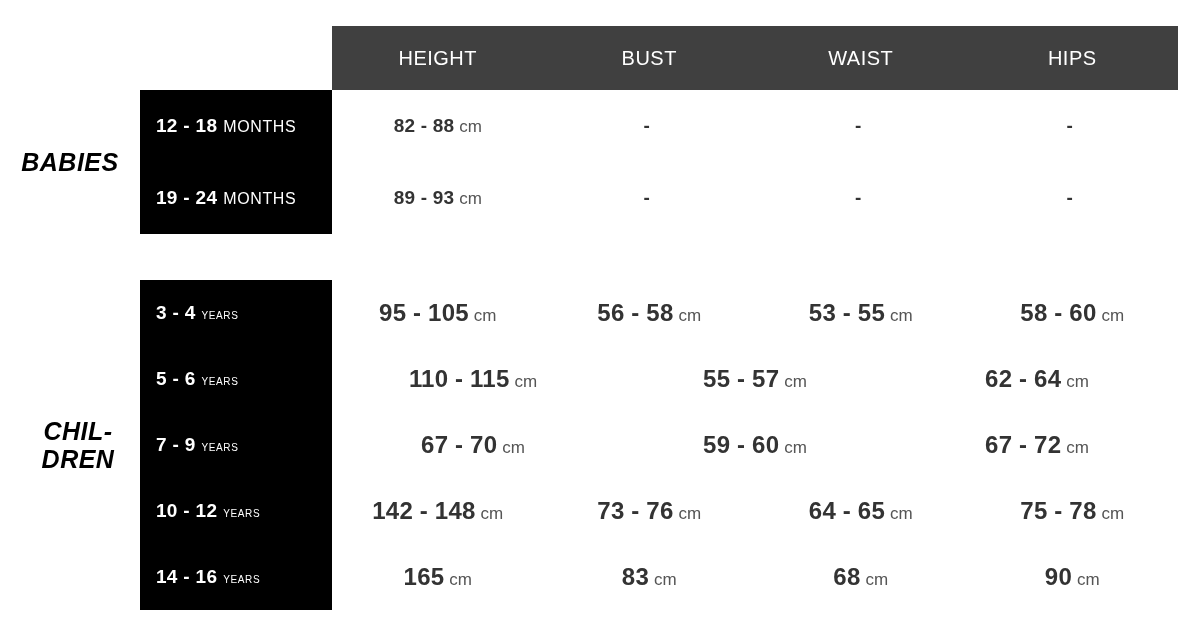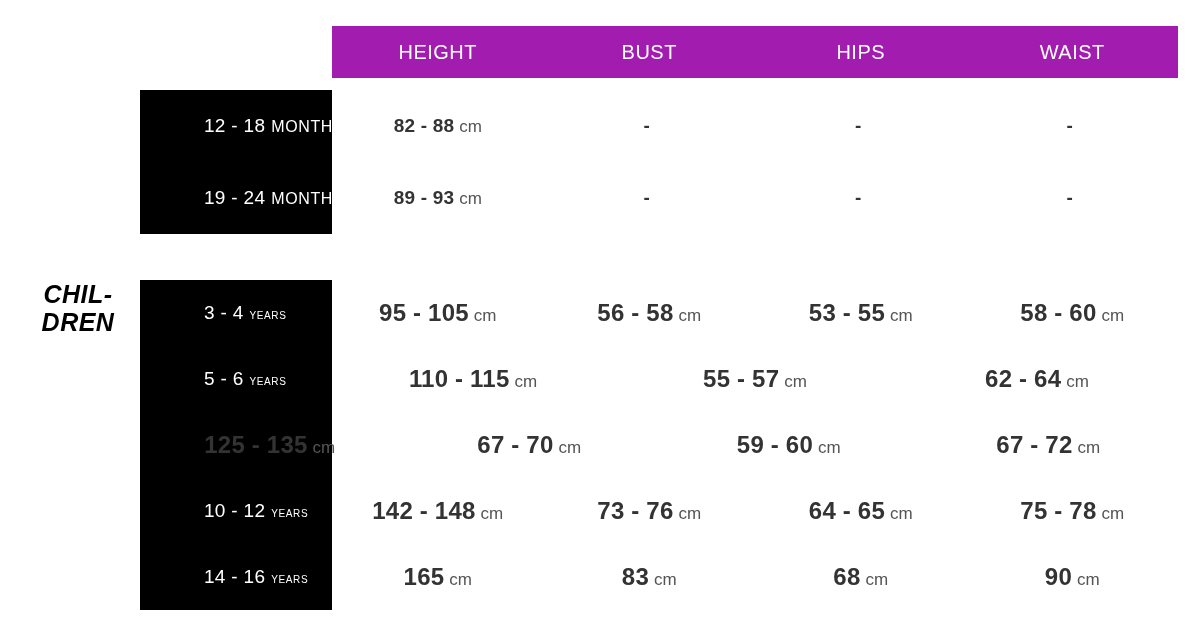--- a/index.html
+++ b/index.html
@@ -21,22 +21,22 @@
     width: 1200px;
     height: 642px;
   }
 
   
   .header-band {
     position: absolute;
     left: 332px;
     top: 26px;
     width: 846px;
-    height: 52px;
-    background: #a21caf;
+    height: 64px;
+    background: #404040;
     display: flex;
     align-items: center;
   }
   .header-cell {
     flex: 1 1 0;
     text-align: center;
     color: #ffffff;
     font-size: 20px;
     letter-spacing: 0.5px;
     font-weight: 400;
@@ -84,24 +84,23 @@
     height: 72px;
   }
   .size-cell {
     width: 192px;
     box-sizing: border-box;
     padding-left: 16px;
     color: #ffffff;
     white-space: nowrap;
   }
   .size-num {
-    font-weight: normal;
+    font-weight: bold;
     font-size: 19px;
     letter-spacing: 0.3px;
-    margin-left: 48px;
   }
   .size-unit {
     font-size: 16px;
     letter-spacing: 0.6px;
     margin-left: 6px;
   }
 
   .val-cell {
     flex: 1 1 0;
     text-align: center;
@@ -121,21 +120,21 @@
   }
 
   
   .children-label-col {
     position: absolute;
     left: 0px;
     top: 280px;
     width: 156px;
     height: 330px;
     display: flex;
-    align-items: flex-start;
+    align-items: center;
     justify-content: center;
   }
   .children-band {
     position: absolute;
     left: 140px;
     top: 280px;
     width: 192px;
     height: 330px;
     background: #000000;
   }
@@ -159,24 +158,27 @@
   
 </style>
 </head>
 <body>
 
 <div class="sheet">
 
   <div class="header-band">
     <div class="header-cell">HEIGHT</div>
     <div class="header-cell">BUST</div>
+    <div class="header-cell">WAIST</div>
     <div class="header-cell">HIPS</div>
-    <div class="header-cell">WAIST</div>
-  </div>
-
+  </div>
+
+  <div class="babies-label-col">
+    <div class="group-label">BABIES</div>
+  </div>
 
   <div class="babies-band"></div>
 
   <div class="babies-rows">
 
     <div class="row">
       <div class="size-cell">
         <span class="size-num">12 - 18</span><span class="size-unit">MONTHS</span>
       </div>
       <div class="val-cell">
@@ -249,22 +251,22 @@
       </div>
       <div class="val-cell">
         <span class="val-num">55 - 57</span><span class="val-unit">cm</span>
       </div>
       <div class="val-cell">
         <span class="val-num">62 - 64</span><span class="val-unit">cm</span>
       </div>
     </div>
 
     <div class="row">
-      <div class="val-cell">
-        <span class="val-num">125 - 135</span><span class="val-unit">cm</span>
+      <div class="size-cell">
+        <span class="size-num">7 - 9</span><span class="size-unit">YEARS</span>
       </div>
       <div class="val-cell">
         <span class="val-num">67 - 70</span><span class="val-unit">cm</span>
       </div>
       <div class="val-cell">
         <span class="val-num">59 - 60</span><span class="val-unit">cm</span>
       </div>
       <div class="val-cell">
         <span class="val-num">67 - 72</span><span class="val-unit">cm</span>
       </div>

